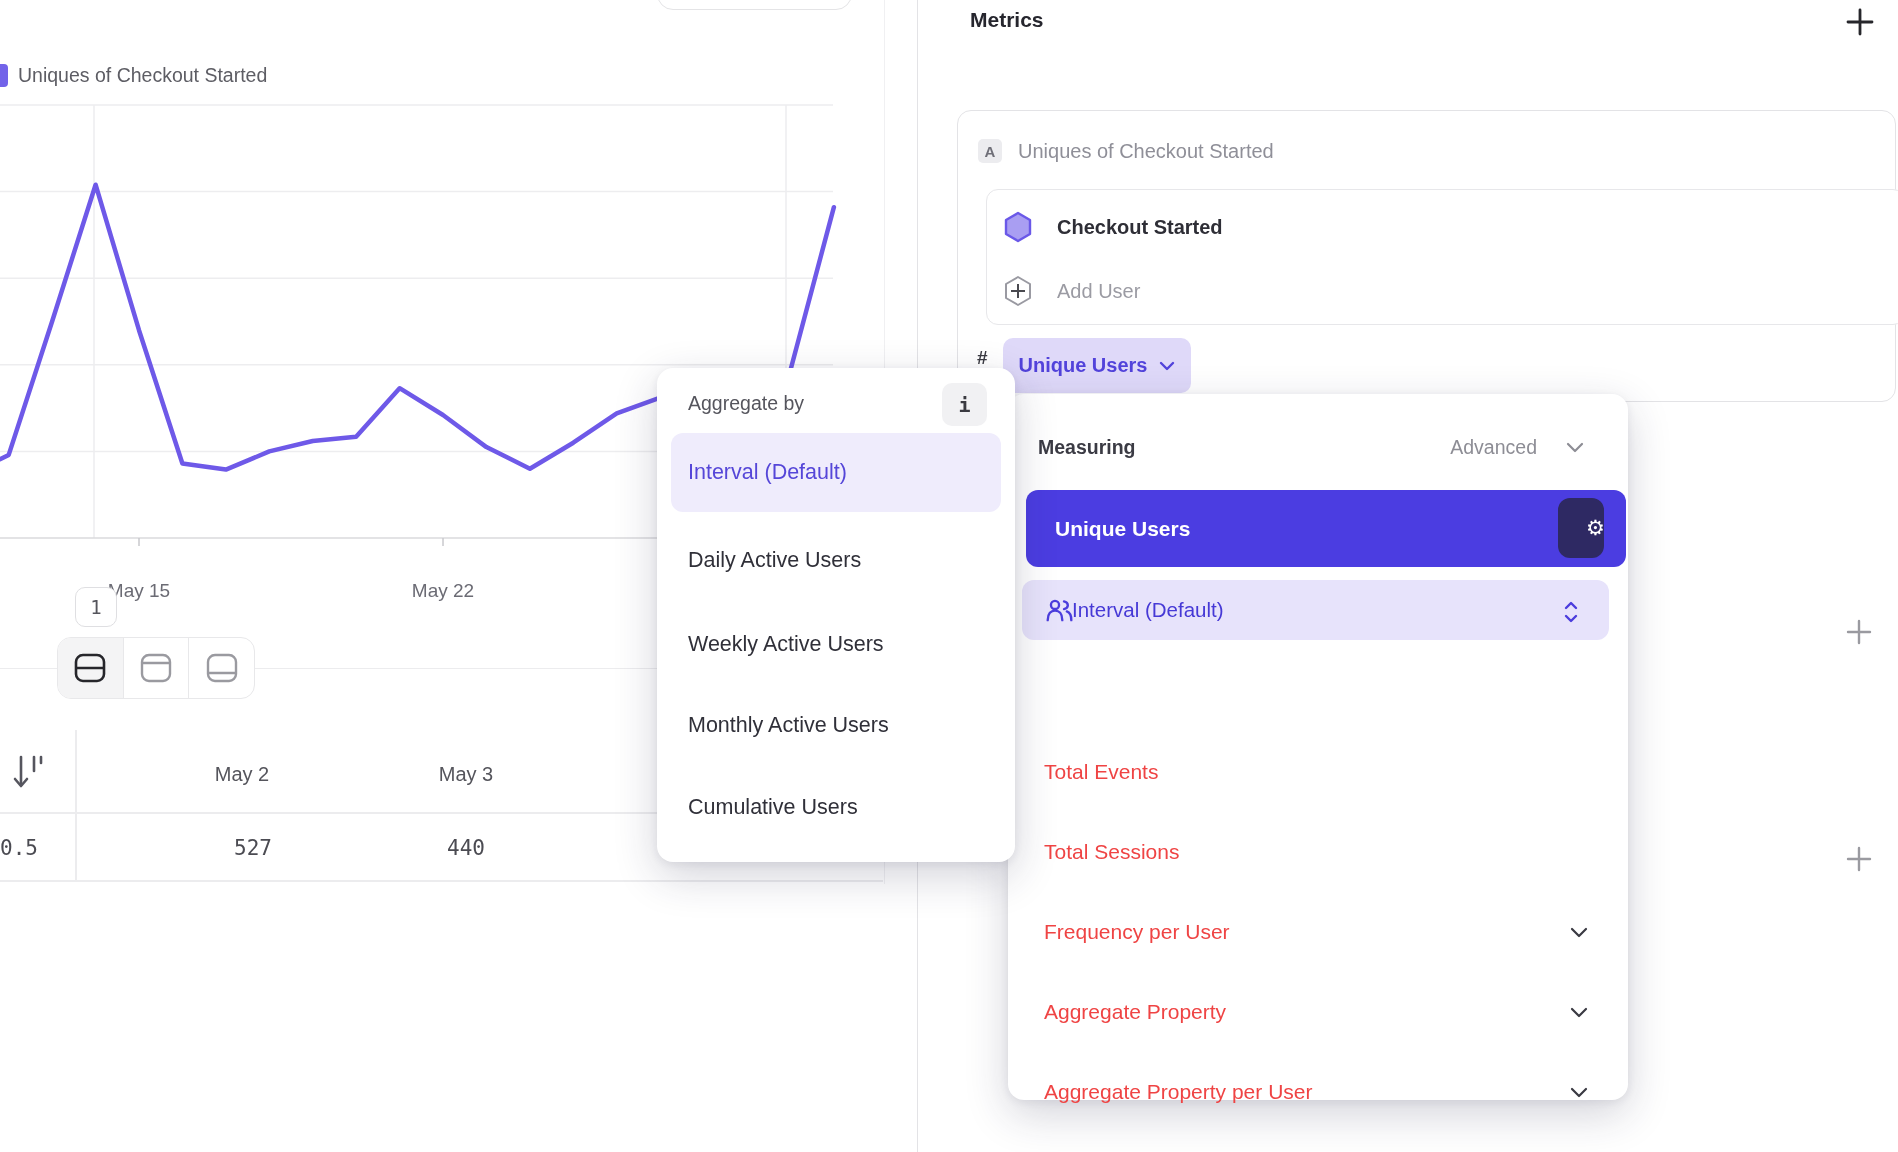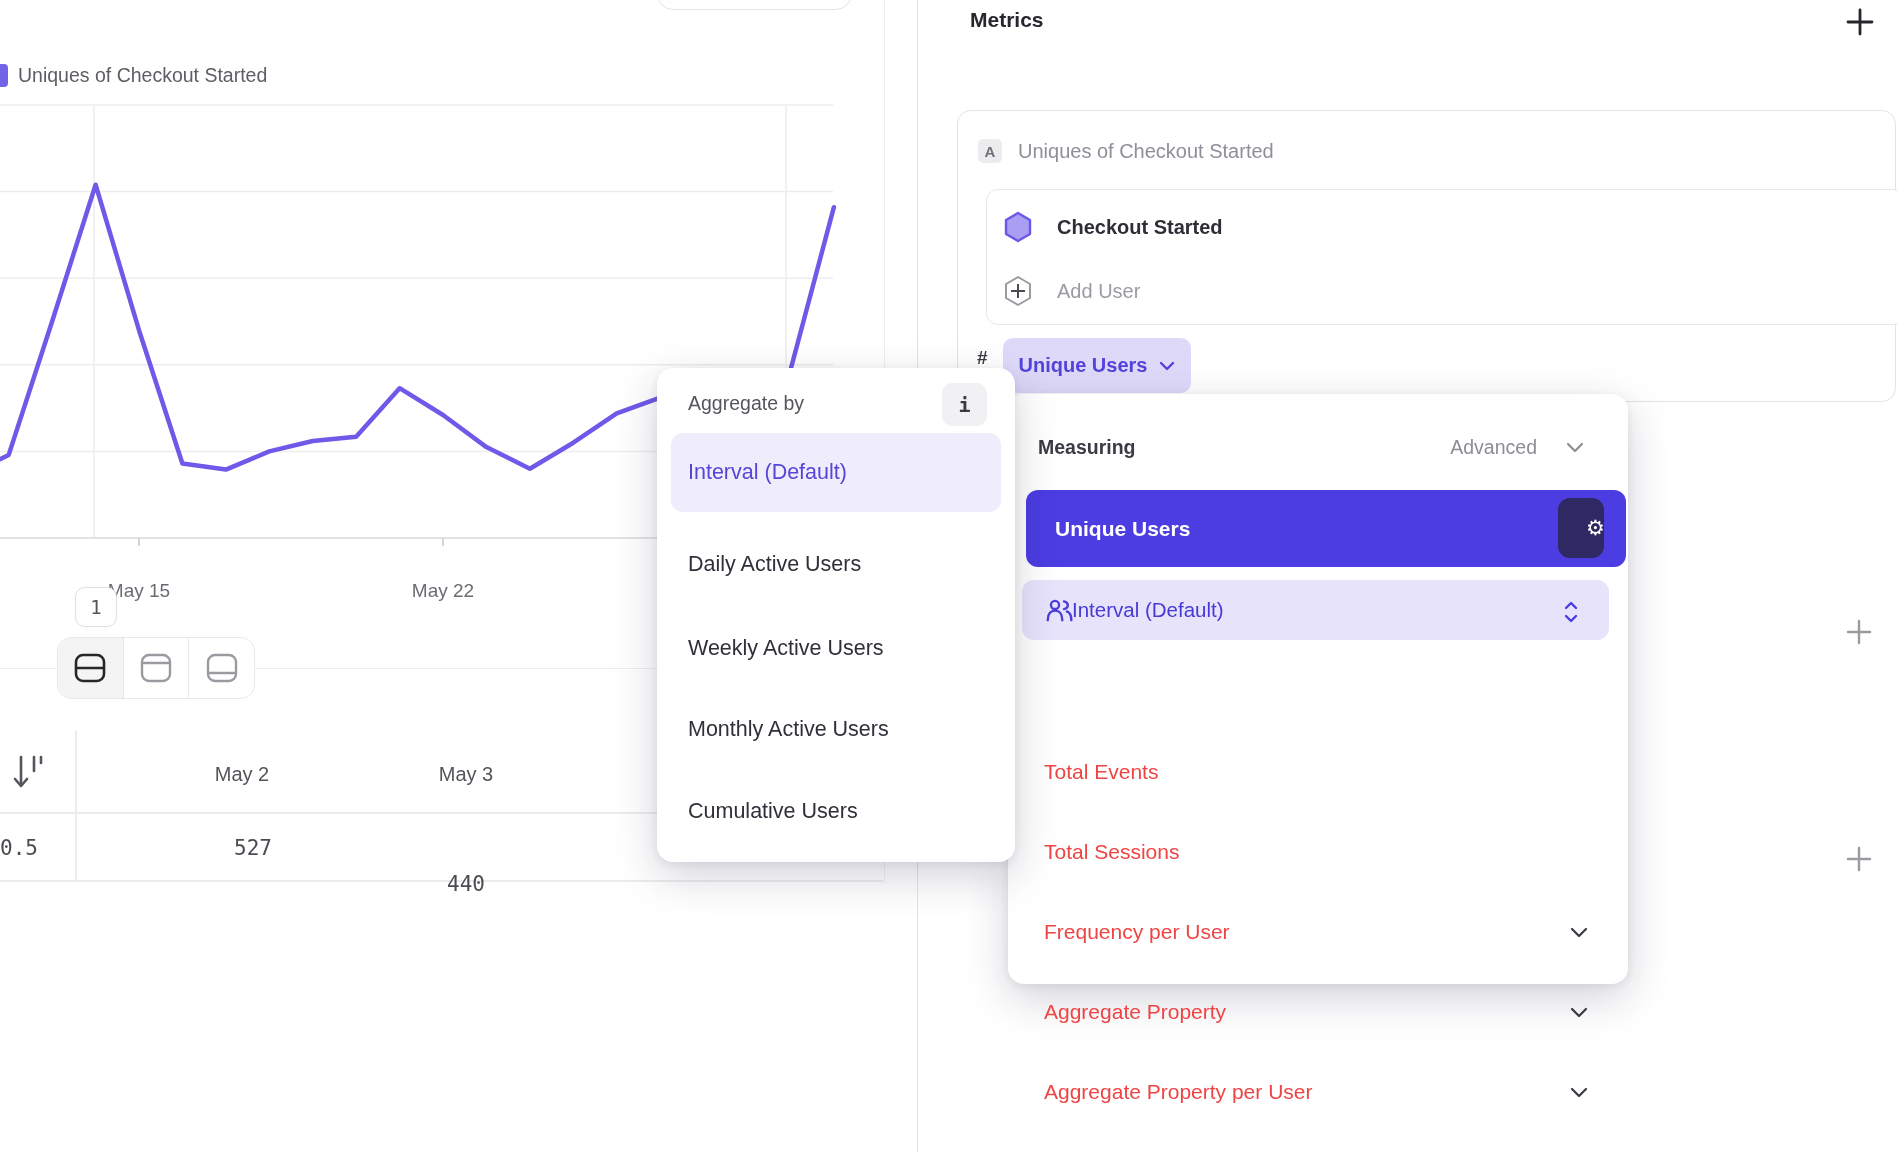--- a/index.html
+++ b/index.html
@@ -46,21 +46,21 @@
   .event-row{left:16px;height:30px;display:flex;align-items:center;}
   .event-name{margin-left:24px;font-size:20px;font-weight:600;color:#2e2e36;}
   .add-event-label{margin-left:24px;font-size:20px;color:#9b9ba3;}
   .hash{left:19px;top:236px;font-size:19px;font-weight:700;color:#3b3b42;}
   .count-chip{left:45px;top:227px;width:188px;height:55px;background:#dfd9f9;border-radius:10px;
               display:flex;align-items:center;justify-content:center;gap:12px;cursor:pointer;}
   .count-chip span{font-size:20px;font-weight:600;color:#5243db;}
 
   
   .popup{background:#fff;border-radius:16px;box-shadow:0 14px 44px rgba(35,35,70,.20),0 2px 8px rgba(35,35,70,.08);}
-  .measuring-popup{left:1008px;top:394px;width:620px;height:590px;z-index:30;}
+  .measuring-popup{left:1008px;top:394px;width:620px;height:706px;z-index:30;}
   .aggregate-popup{left:657px;top:368px;width:358px;height:494px;z-index:40;}
 
   .measuring-title{left:30px;top:42px;font-size:19.5px;font-weight:600;color:#3b3b44;}
   .advanced{right:44px;top:42px;font-size:19.5px;color:#8d8d95;display:flex;align-items:center;gap:29px;}
   .sel-row{left:18px;top:96px;width:600px;height:77px;background:#4b3de1;border-radius:12px;
            display:flex;align-items:center;cursor:pointer;}
   .sel-row span{margin-left:29px;font-size:21px;font-weight:700;color:#fff;}
   .gear-chip{position:absolute;right:22px;top:8px;width:46px;height:60px;background:#2e2963;border-radius:12px;
              display:flex;align-items:center;justify-content:center;}
   .gear-glyph{color:#fff;font-size:27px;line-height:1;font-family:"DejaVu Sans",sans-serif;}
@@ -74,21 +74,21 @@
   .m-option span{margin-left:36px;font-size:21px;color:#ef4444;}
   .m-chevron{position:absolute;right:40px;}
 
   .agg-title{left:31px;top:24px;font-size:19.5px;font-weight:500;color:#55555d;}
   .info-btn{left:285px;top:15px;width:45px;height:43px;background:#f1f1f3;border-radius:10px;
             display:flex;align-items:center;justify-content:center;cursor:pointer;
             font-family:"DejaVu Sans Mono",monospace;font-size:20px;font-weight:700;color:#3a3a40;}
   .agg-selected{left:14px;top:65px;width:330px;height:79px;background:#efecfc;border-radius:12px;
                 display:flex;align-items:center;cursor:pointer;}
   .agg-selected span{margin-left:17px;font-size:21.5px;font-weight:500;color:#5546d8;}
-  .agg-item{left:0;width:358px;height:34px;display:flex;align-items:flex-end;cursor:pointer;}
+  .agg-item{left:0;width:358px;height:34px;display:flex;align-items:center;cursor:pointer;}
   .agg-item span{margin-left:31px;font-size:21.5px;color:#303039;}
 
   .plus-dark{stroke:#26262b;stroke-width:2.8;stroke-linecap:round;}
   .plus-grey{stroke:#9a9aa0;stroke-width:2.4;stroke-linecap:round;}
 </style>
 </head>
 <body>
 
 <div class="stage">
 
@@ -151,21 +151,21 @@
     <div class="abs tbl-line" style="left:75px;top:2px;width:1.5px;height:152px;"></div>
     <div class="abs tbl-line" style="left:0;top:84px;width:883px;height:1.5px;"></div>
     <div class="abs tbl-line" style="left:0;top:152px;width:883px;height:1.5px;"></div>
 
     <div class="abs tbl-header cellc" style="left:130px;top:35px;">May 2</div>
     <div class="abs tbl-header cellc" style="left:354px;top:35px;">May 3</div>
     <div class="abs tbl-header cellc" style="left:578px;top:35px;">May 4</div>
 
     <div class="abs tbl-num" style="left:0;top:108px;">0.5</div>
     <div class="abs tbl-num cellc" style="left:141px;top:108px;">527</div>
-    <div class="abs tbl-num cellc" style="left:354px;top:108px;margin-top:36px;">440</div>
+    <div class="abs tbl-num cellc" style="left:354px;top:108px;">440</div>
   </div>
 
   <div class="abs panel-divider"></div>
 
   <div class="abs metrics-title">Metrics</div>
   <svg class="abs" style="left:1846px;top:8px;" width="28" height="28" viewBox="0 0 28 28">
     <line class="plus-dark" x1="14" y1="2" x2="14" y2="26"></line>
     <line class="plus-dark" x1="2" y1="14" x2="26" y2="14"></line>
   </svg>
 

